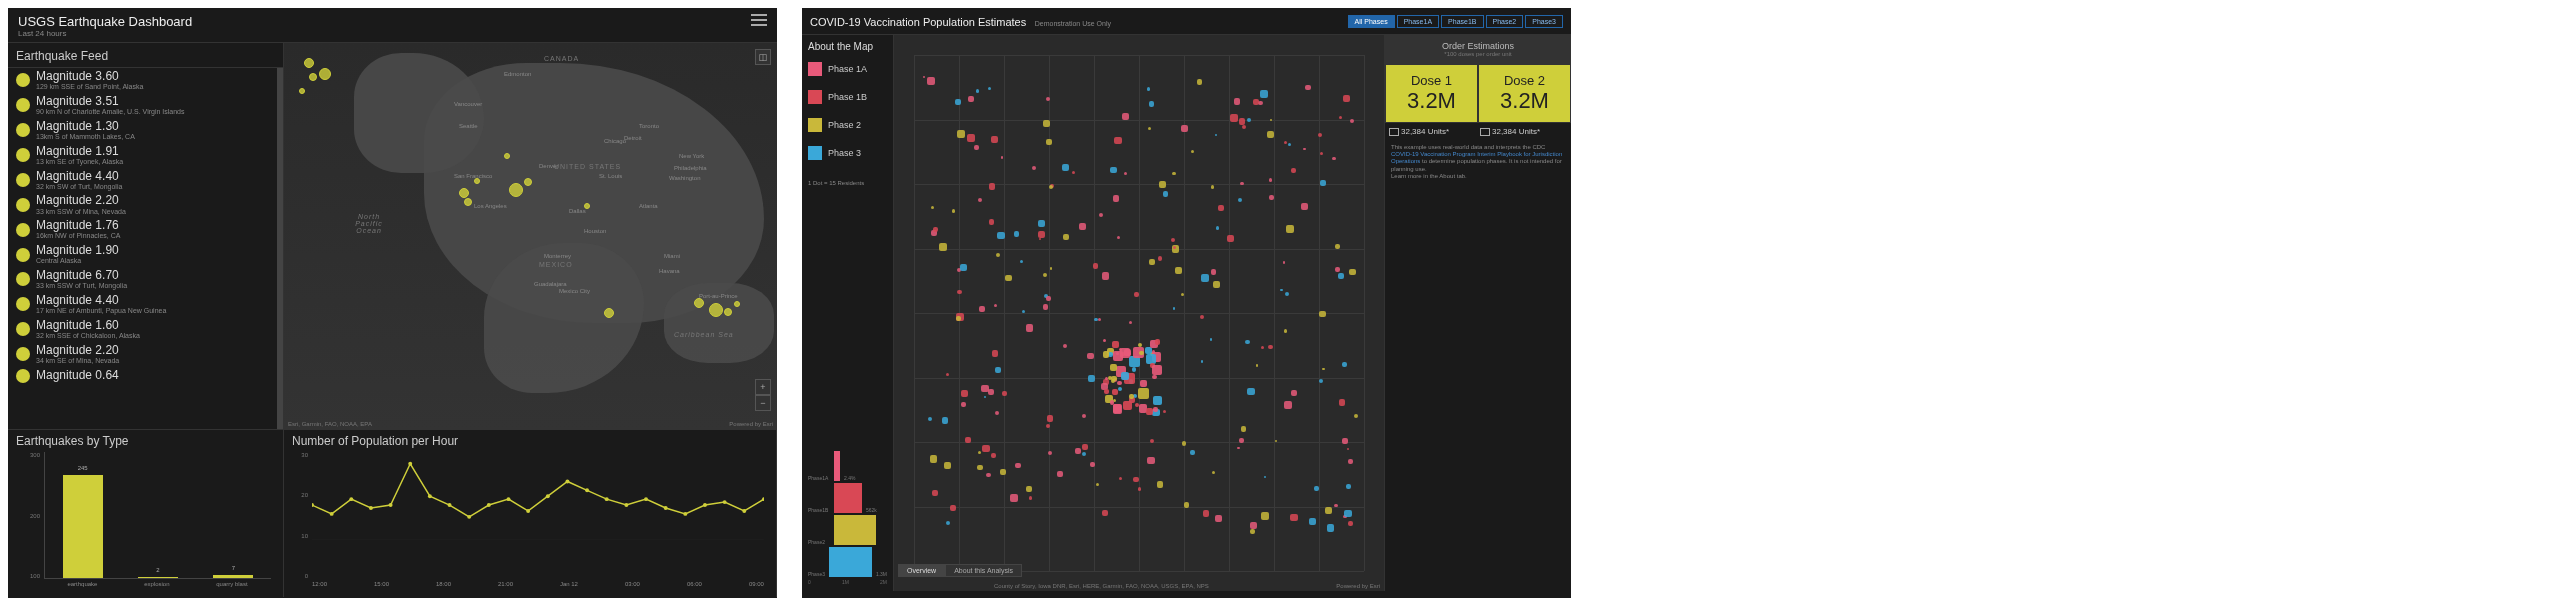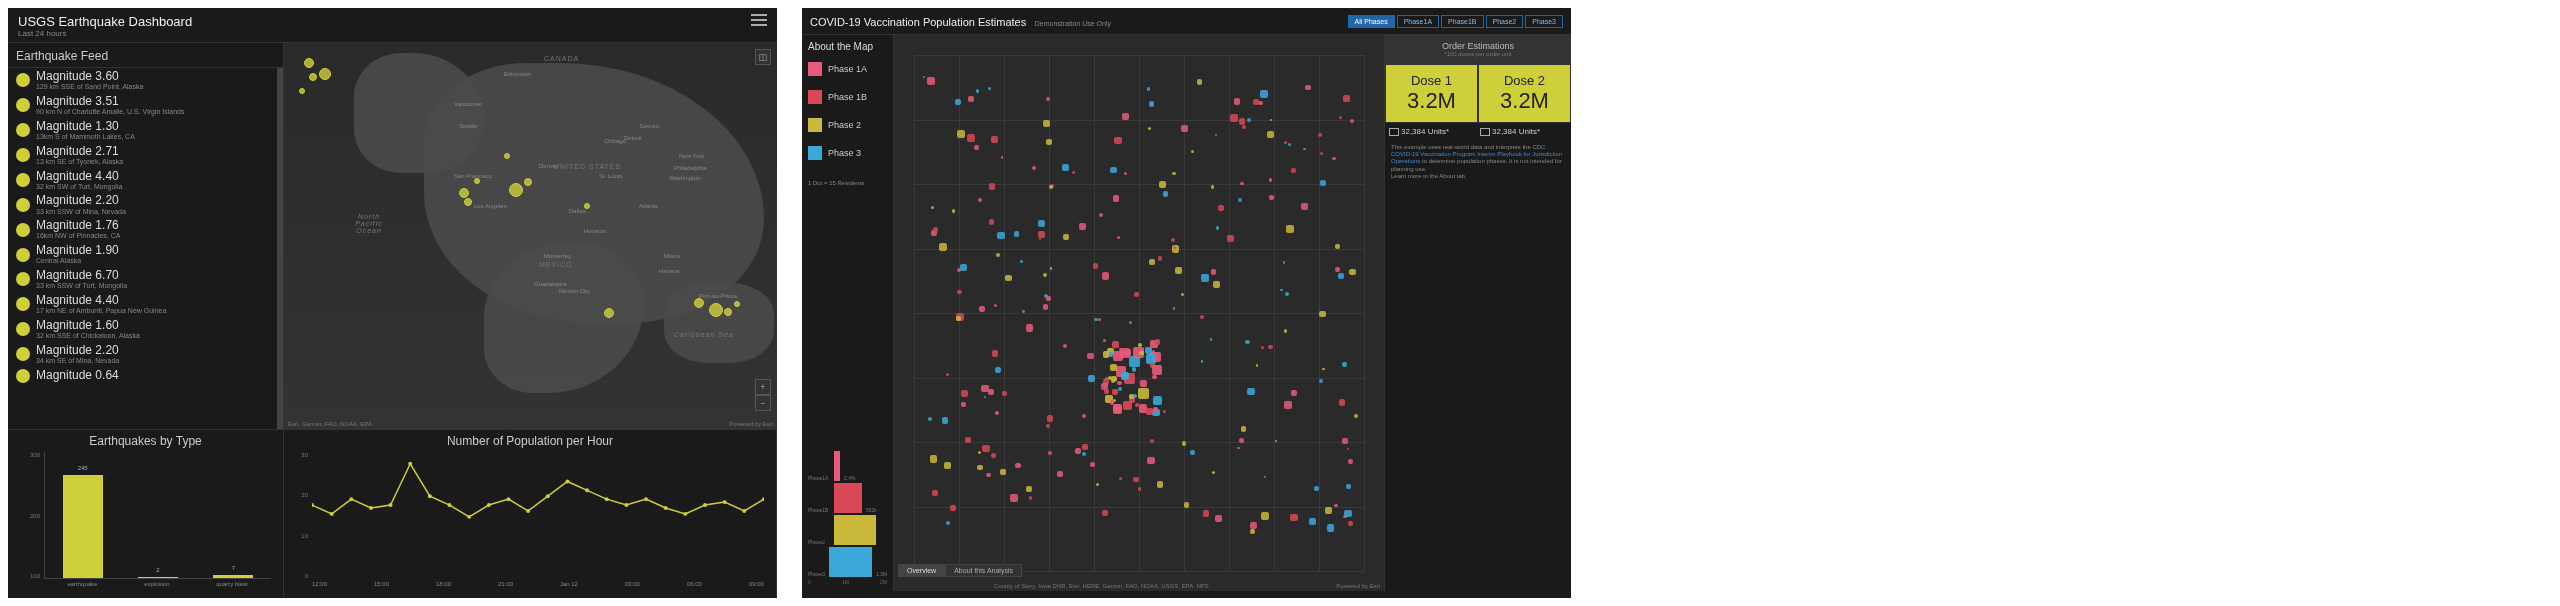--- a/index.html
+++ b/index.html
@@ -42,21 +42,21 @@
 .map { flex:1; position:relative; background:linear-gradient(#2a2a2a,#333); }
 .map-land { position:absolute; background:#4a4a4a; border-radius:40% 50% 45% 55%; opacity:0.9; }
 .map-label { position:absolute; font-size:7px; color:#777; letter-spacing:1px; }
 .map-city { position:absolute; font-size:6px; color:#888; }
 .map-dot { position:absolute; border-radius:50%; background:rgba(207,207,58,0.8); border:1px solid rgba(207,207,58,1); }
 .map-btn { position:absolute; width:16px; height:16px; background:#333; border:1px solid #555; right:6px; display:flex; align-items:center; justify-content:center; font-size:9px; color:#aaa; }
 .map-attr { position:absolute; bottom:2px; font-size:6px; color:#777; }
 
 .charts-row { display:flex; height:168px; border-top:1px solid #333; }
 .chart-panel { border-right:1px solid #333; padding:4px 8px; display:flex; flex-direction:column; }
-.cp-title { font-size:12px; color:#ccc; margin-bottom:4px;text-align:center; }
+.cp-title { font-size:12px; color:#ccc; margin-bottom:4px; }
 .bar-chart { flex:1; position:relative; }
 .bar-axis { position:absolute; left:0; top:0; bottom:14px; width:24px; display:flex; flex-direction:column; justify-content:space-between; font-size:6px; color:#777; text-align:right; }
 .bars { position:absolute; left:28px; right:4px; top:0; bottom:14px; display:flex; align-items:flex-end; justify-content:space-around; border-left:1px solid #444; border-bottom:1px solid #444; }
 .bar { width:40px; background:#cfcf3a; position:relative; }
 .bar-lbl { position:absolute; top:-10px; left:0; right:0; text-align:center; font-size:6px; color:#aaa; }
 .bar-cats { position:absolute; left:28px; right:4px; bottom:0; height:12px; display:flex; justify-content:space-around; font-size:6px; color:#888; }
 
 .line-chart { flex:1; position:relative; }
 .line-svg { position:absolute; left:20px; right:4px; top:0; bottom:14px; }
 .line-y { position:absolute; left:0; top:0; bottom:14px; width:16px; display:flex; flex-direction:column; justify-content:space-between; font-size:6px; color:#777; text-align:right; }
@@ -145,21 +145,21 @@
           <div class="feed-item">
             <div class="feed-dot"></div>
             <div class="feed-txt">
               <div class="feed-mag">Magnitude 1.30</div>
               <div class="feed-loc">13km S of Mammoth Lakes, CA</div>
             </div>
           </div>
           <div class="feed-item">
             <div class="feed-dot"></div>
             <div class="feed-txt">
-              <div class="feed-mag">Magnitude 2.71</div>
+              <div class="feed-mag">Magnitude 1.91</div>
               <div class="feed-loc">13 km SE of Tyonek, Alaska</div>
             </div>
           </div>
           <div class="feed-item">
             <div class="feed-dot"></div>
             <div class="feed-txt">
               <div class="feed-mag">Magnitude 4.40</div>
               <div class="feed-loc">32 km SW of Turt, Mongolia</div>
             </div>
           </div>

